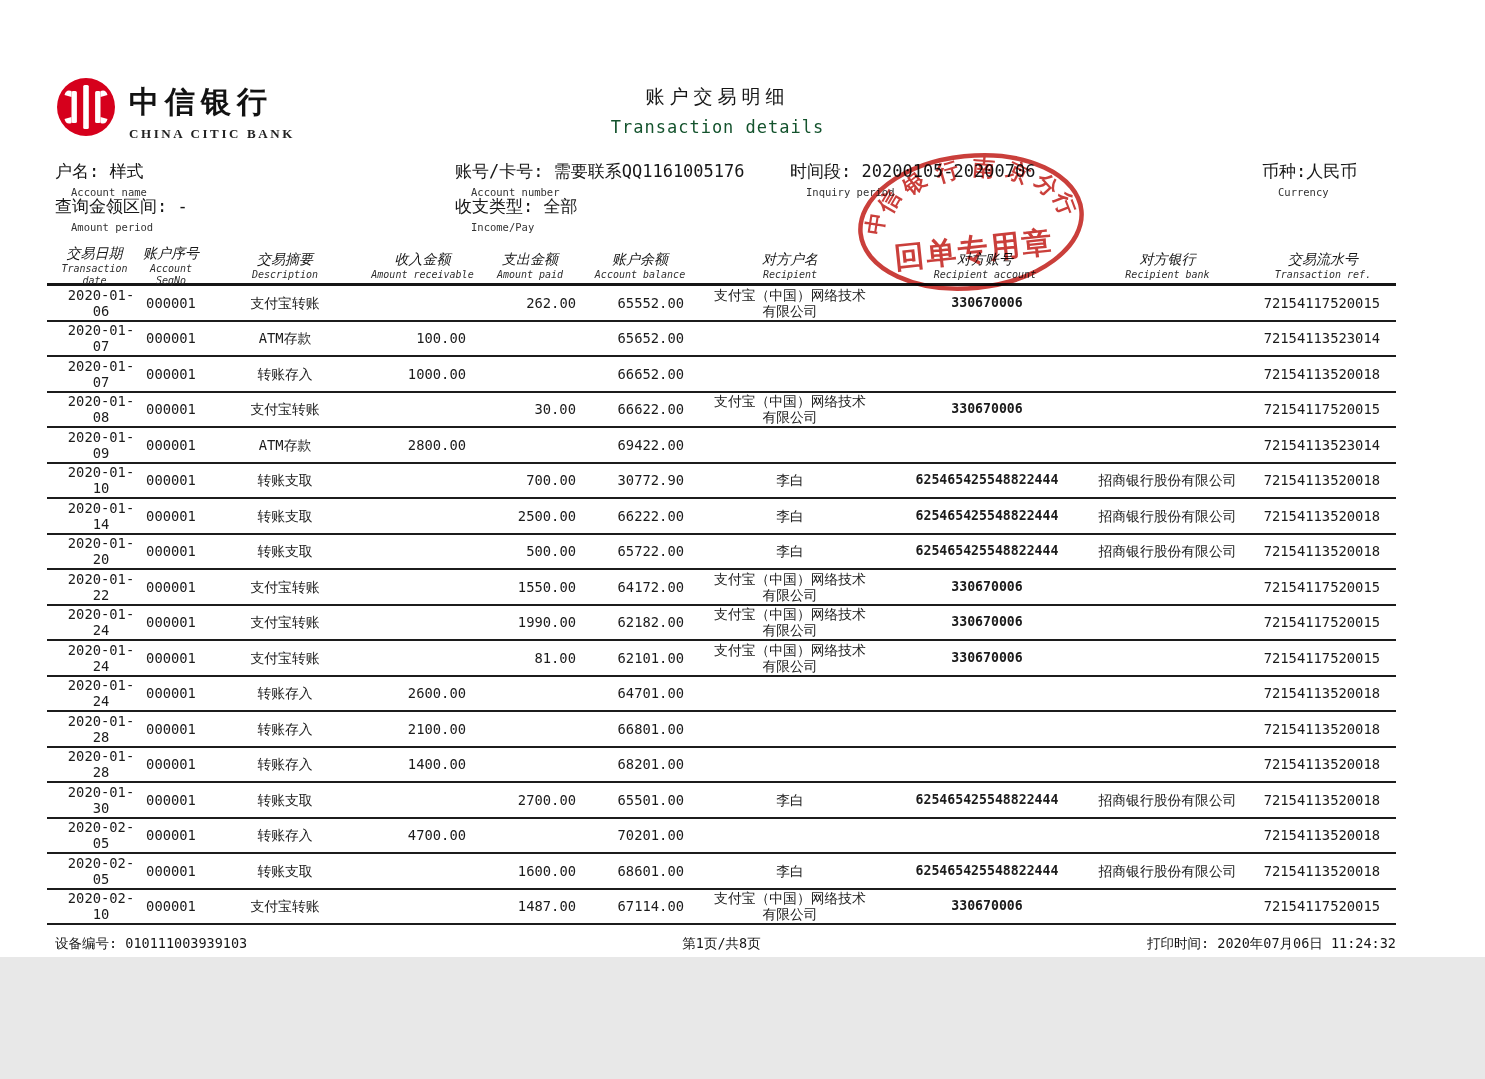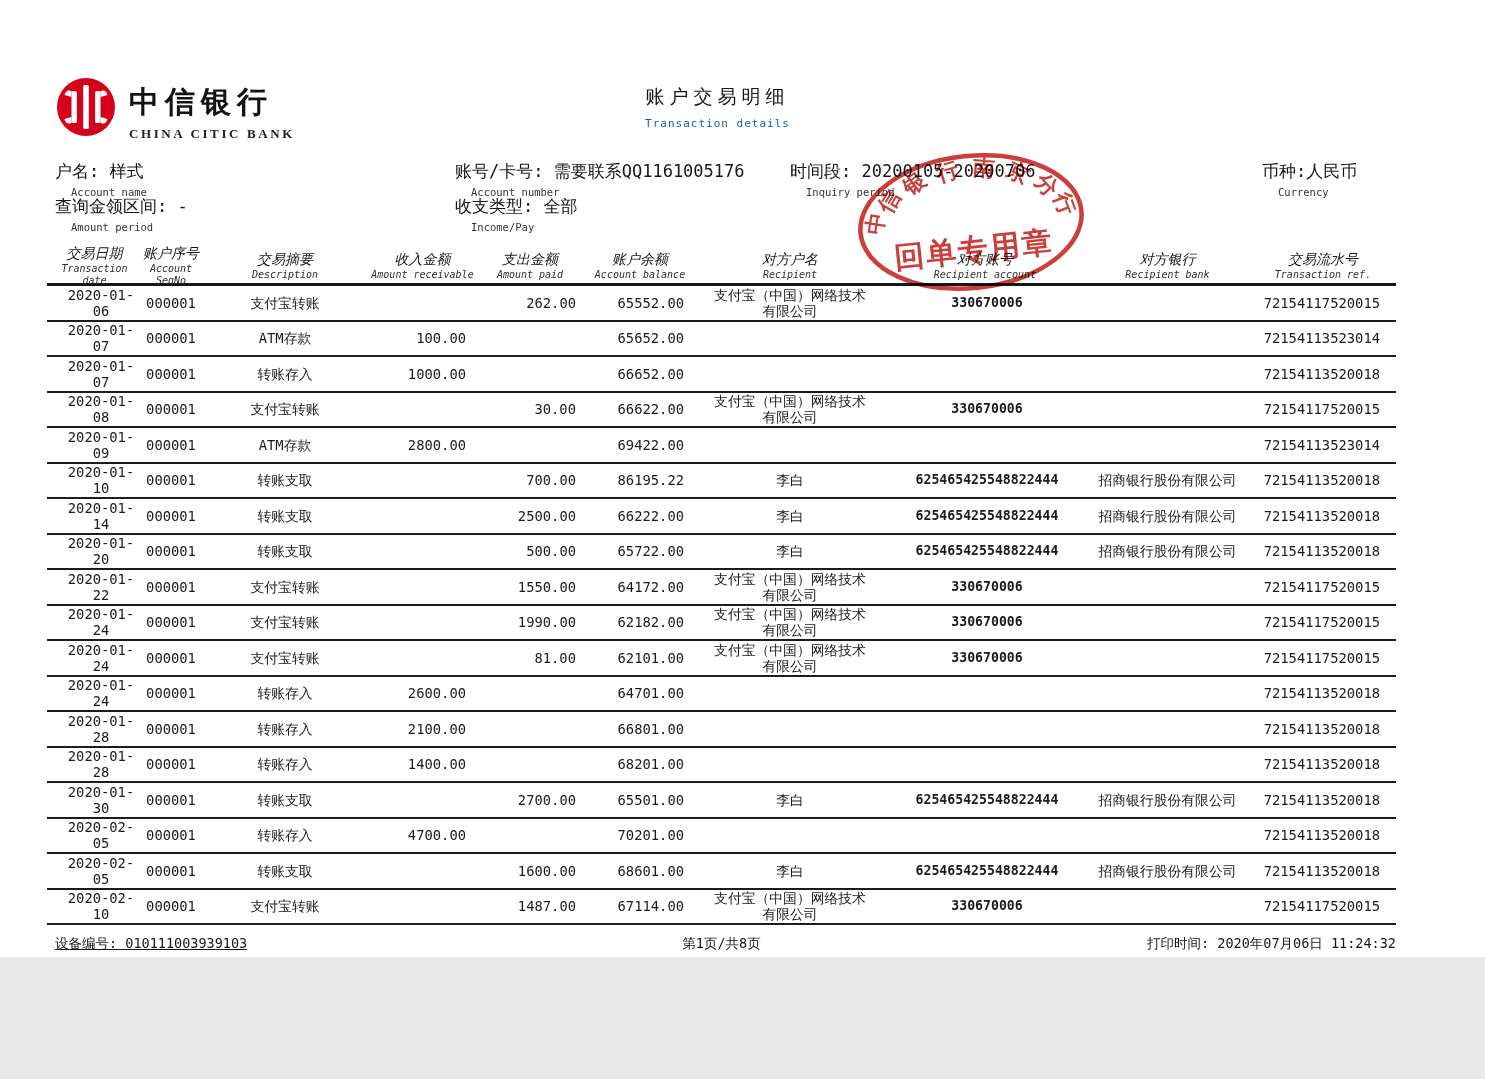--- a/index.html
+++ b/index.html
@@ -13,21 +13,21 @@
   
   .logo { position:absolute; left:55px; top:76px; display:flex; align-items:flex-start; }
   .logo svg { width:62px; height:62px; }
   .logo-text { margin-left:12px; padding-top:6px; }
   .logo-cn { font-size:30px; font-weight:bold; letter-spacing:6px; color:#121212; font-family:"DejaVu Sans",sans-serif; }
   .logo-en { font-size:13px; font-weight:bold; letter-spacing:2.6px; color:#222; margin-top:3px; font-family:"Liberation Serif","DejaVu Serif",serif; }
 
   
   .title-block { position:absolute; left:0; top:84px; width:1435px; text-align:center; }
   .title-cn { font-size:19px; letter-spacing:5px; color:#151515; font-weight:500; }
-  .title-en { font-size:11px; margin-top:7px; letter-spacing:1px; color:#0369a1;text-align:center; }
+  .title-en { font-size:17px; margin-top:7px; letter-spacing:1px; color:#14532d;text-align:center; }
 
   
   .info-field { position:absolute; }
   .info-cn { font-size:17px; color:#161616; }
   .info-en { font-size:10.5px; color:#333; margin-top:3px; margin-left:16px; }
   .f-name   { left:55px;  top:160px; }
   .f-period { left:55px;  top:195px; }
   .f-acct   { left:455px; top:160px; }
   .f-type   { left:455px; top:195px; }
   .f-inq    { left:790px; top:160px; }
@@ -55,21 +55,21 @@
   .trow > :nth-child(10) { padding-right:16px; }
 
   
   .stamp {
     position:absolute; left:851px; top:147px; width:240px; height:150px;
     transform:rotate(-6deg); opacity:0.88; mix-blend-mode:multiply; pointer-events:none;
   }
 
   
   .footer { position:absolute; left:47px; top:935px; width:1349px; font-size:13.5px; color:#161616; }
-  .footer .f-left  { position:absolute; left:8px;  top:0;text-decoration:underline; }
+  .footer .f-left  { position:absolute; left:8px;  top:0; }
   .footer .f-mid   { position:absolute; left:0; right:0; top:0; text-align:center; }
   .footer .f-right { position:absolute; right:0; top:0; }
 </style>
 </head>
 <body>
 
 <div class="page">
 
   <div class="logo">
     <svg viewBox="0 0 62 62">
@@ -223,21 +223,21 @@
           <div class="td a-l"></div>
           <div class="td a-c"></div>
           <div class="td a-r">72154113523014</div>
         </div>
         <div class="trow">
           <div class="td a-l">2020-01-10</div>
           <div class="td a-l">000001</div>
           <div class="td a-c">转账支取</div>
           <div class="td a-r"></div>
           <div class="td a-r">700.00</div>
-          <div class="td a-r">86195.22</div>
+          <div class="td a-r">30772.90</div>
           <div class="td a-c">李白</div>
           <div class="td a-l">625465425548822444</div>
           <div class="td a-c">招商银行股份有限公司</div>
           <div class="td a-r">72154113520018</div>
         </div>
         <div class="trow">
           <div class="td a-l">2020-01-14</div>
           <div class="td a-l">000001</div>
           <div class="td a-c">转账支取</div>
           <div class="td a-r"></div>

